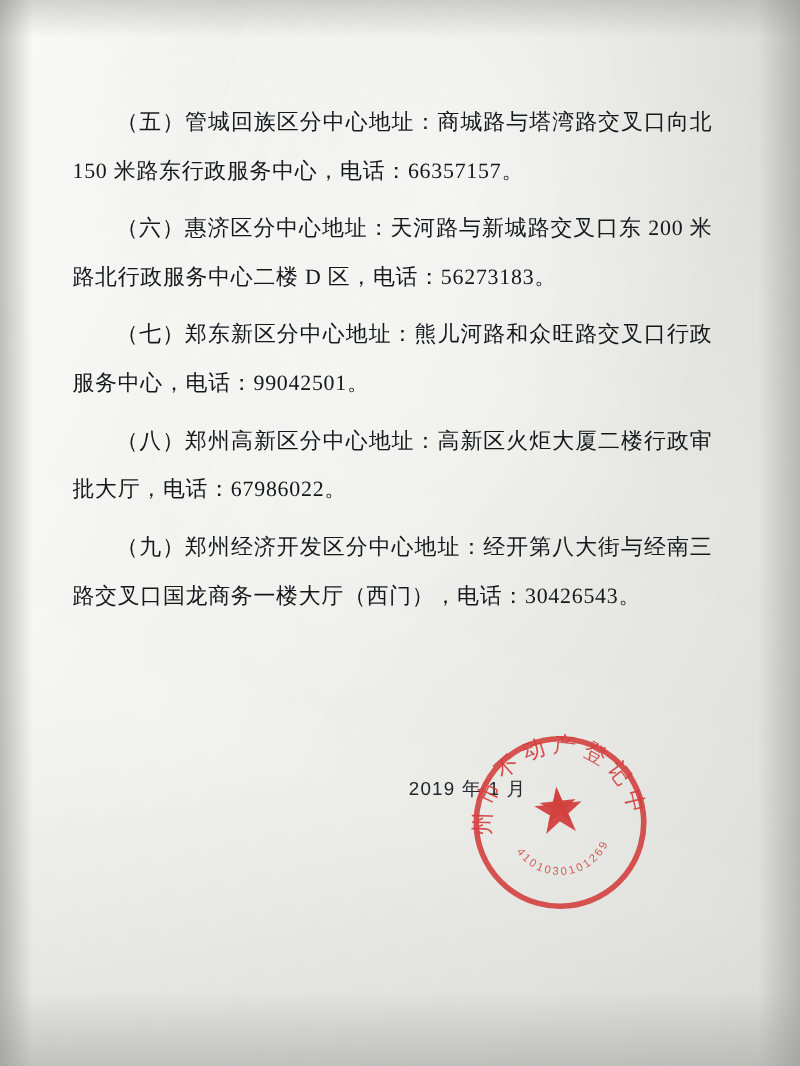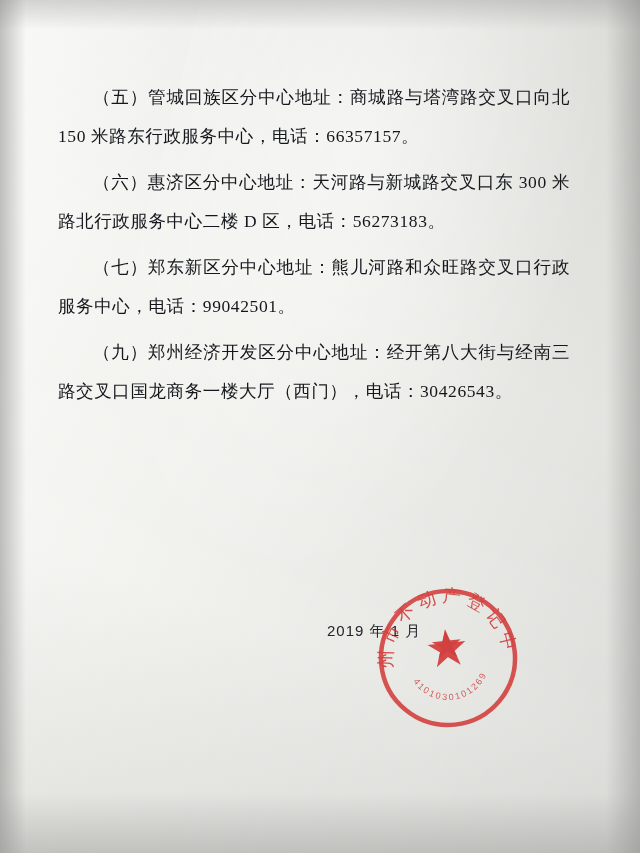--- a/index.html
+++ b/index.html
@@ -106,22 +106,23 @@
 <div class="page">
 
   <div class="sheen"></div>
   <div class="edge-top"></div>
   <div class="edge-left"></div>
   <div class="edge-right"></div>
   <div class="edge-bottom"></div>
 
   <div class="body-text">
     <p class="para">（五）管城回族区分中心地址：商城路与塔湾路交叉口向北 150 米路东行政服务中心，电话：66357157。</p>
-    <p class="para">（六）惠济区分中心地址：天河路与新城路交叉口东 300 米路北行政服务中心二楼 D 区，电话：56273183。</p>
+    <p class="para">（六）惠济区分中心地址：天河路与新城路交叉口东 200 米路北行政服务中心二楼 D 区，电话：56273183。</p>
     <p class="para">（七）郑东新区分中心地址：熊儿河路和众旺路交叉口行政服务中心，电话：99042501。</p>
+    <p class="para">（八）郑州高新区分中心地址：高新区火炬大厦二楼行政审批大厅，电话：67986022。</p>
     <p class="para">（九）郑州经济开发区分中心地址：经开第八大街与经南三路交叉口国龙商务一楼大厅（西门），电话：30426543。</p>
   </div>
 
   <div class="seal-date">2019 年 1 月</div>
 
   <div class="seal">
     <svg width="152" height="152" viewBox="0 0 152 152" xmlns="http://www.w3.org/2000/svg">
       <defs>
         <path id="sealArcTop" d="M 20,76 A 56,56 0 0 1 132,76" fill="none"></path>
         <path id="sealArcBottom" d="M 34,76 A 42,42 0 0 0 118,76" fill="none"></path>

